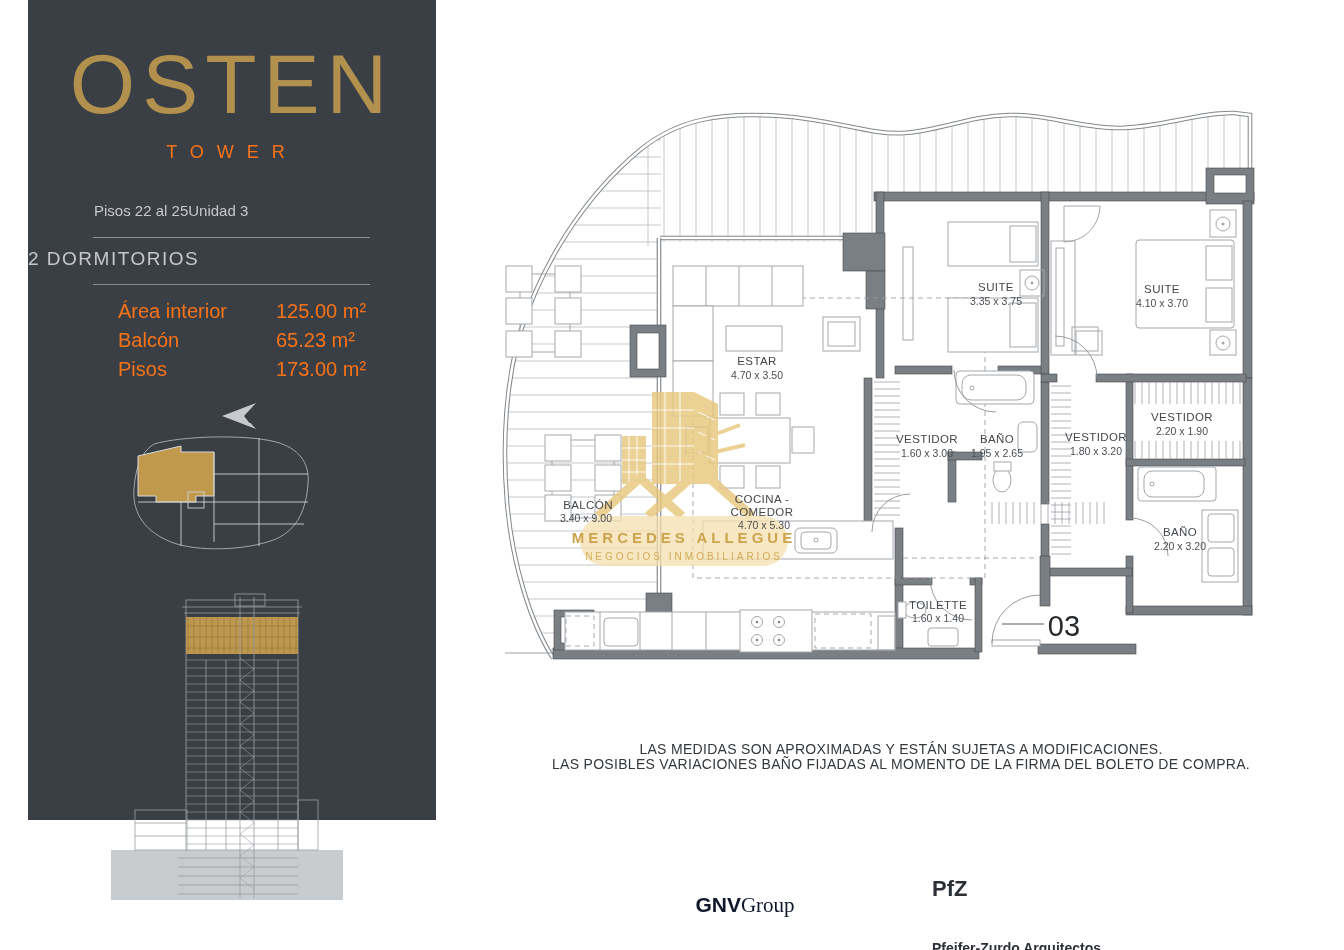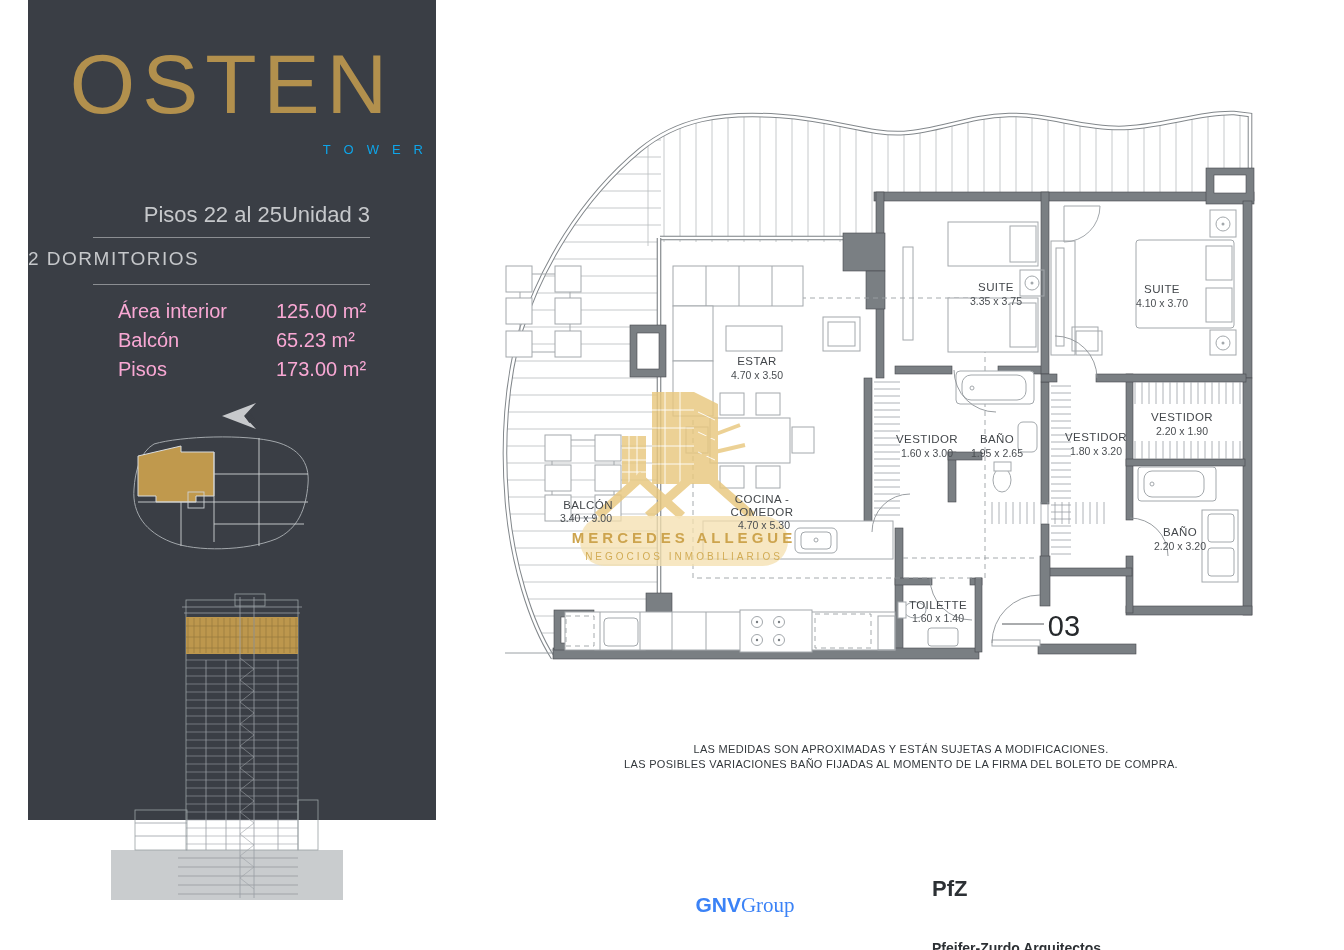--- a/index.html
+++ b/index.html
@@ -2,29 +2,29 @@
 <html><head>
 <meta charset="utf-8">
 <style>
   html,body{margin:0;padding:0;}
   body{width:1344px;height:950px;position:relative;background:#ffffff;
        font-family:"Liberation Sans",sans-serif;overflow:hidden;}
   
   .sidebar{position:absolute;left:0;top:0;width:408px;height:820px;background:#3a3e45;z-index:2;margin-left:28px;}
   .brand{position:absolute;top:36px;left:0;width:100%;text-align:center;
          font-size:84px;font-weight:100;letter-spacing:7px;color:#b2904d;}
-  .brand-sub{position:absolute;top:142px;left:0;width:100%;text-align:right;
-         font-size:13px;letter-spacing:13px;color:#0ea5e9;}
+  .brand-sub{position:absolute;top:142px;left:0;width:100%;text-align:center;
+         font-size:18px;letter-spacing:13px;color:#f97316;}
   .row-floors{position:absolute;top:202px;left:66px;width:276px;display:flex;
-         justify-content:flex-end;font-size:22px;color:#c6c8cb;}
+         justify-content:flex-start;font-size:15px;color:#c6c8cb;}
   .hr{position:absolute;left:65px;width:277px;border-top:1.6px solid #8b8e92;}
   .hr1{top:237px;} .hr2{top:284px;}
   .unit-type{position:absolute;top:248px;left:0;width:408px;text-align:left;
          font-size:19px;letter-spacing:1.5px;color:#c6c8cb;}
-  .areas{position:absolute;top:297px;left:90px;font-size:20px;line-height:29px;color:#f9a8d4;}
+  .areas{position:absolute;top:297px;left:90px;font-size:20px;line-height:29px;color:#f97316;}
   .area-row{display:grid;grid-template-columns:158px auto;}
   .north-arrow{position:absolute;left:192px;top:400px;}
   .keyplan{position:absolute;left:98px;top:434px;}
   .elevation{position:absolute;left:80px;top:592px;}
   
   .plan-svg{position:absolute;left:0;top:0;z-index:1;}
   .plan-svg text{font-family:"Liberation Sans",sans-serif;}
   .room-name{font-size:11.5px;letter-spacing:.4px;fill:#43474b;text-anchor:middle;}
   .room-dims{font-size:10.5px;fill:#4a4e52;text-anchor:middle;}
   .unit-no{font-size:29px;fill:#26292c;font-weight:500;text-anchor:middle;}
@@ -46,23 +46,23 @@
   .kp-line{fill:none;stroke:#a2a7ab;stroke-width:1;}
   .kp-gold{fill:#c0994d;stroke:#d9dcde;stroke-width:1;}
   .kp-in{fill:none;stroke:#cfd2d4;stroke-width:.9;}
   .el-line{fill:none;stroke:#9aa0a4;stroke-width:.8;}
   g.hatch-elev line{stroke:#9aa0a4;stroke-width:.6;}
   g.hatch-gold line{stroke:#97783c;stroke-width:.7;}
   g.hatch-sub line{stroke:#8f9498;stroke-width:.7;}
   [data-zigzag] polyline{fill:none;stroke:#9aa0a4;stroke-width:.6;}
   
   .disclaimer{position:absolute;left:550px;top:742px;width:702px;text-align:center;z-index:3;
-       font-size:11px;line-height:15px;color:#33383c;letter-spacing:.3px;}
+       font-size:14px;line-height:15px;color:#33383c;letter-spacing:.3px;}
   .gnv-logo{position:absolute;left:660px;top:893px;width:170px;text-align:center;z-index:3;
-       font-size:21px;color:#3b82f6;}
+       font-size:21px;color:#0f172a;}
   .gnv-bold{font-weight:bold;font-family:"Liberation Sans",sans-serif;}
   .gnv-serif{font-family:"Liberation Serif",serif;}
   .pfz-logo{position:absolute;left:932px;top:878px;width:200px;text-align:left;z-index:3;color:#2c3034;}
   .pfz-mark{font-size:22px;font-weight:bold;line-height:22px;}
   .pfz-name{font-size:14px;font-weight:bold;line-height:16px;margin-top:40px;}
   .pfz-partners{font-size:6.5px;letter-spacing:.3px;line-height:10px;color:#3a3e42;}
 </style>
 </head>
 <body>
 

